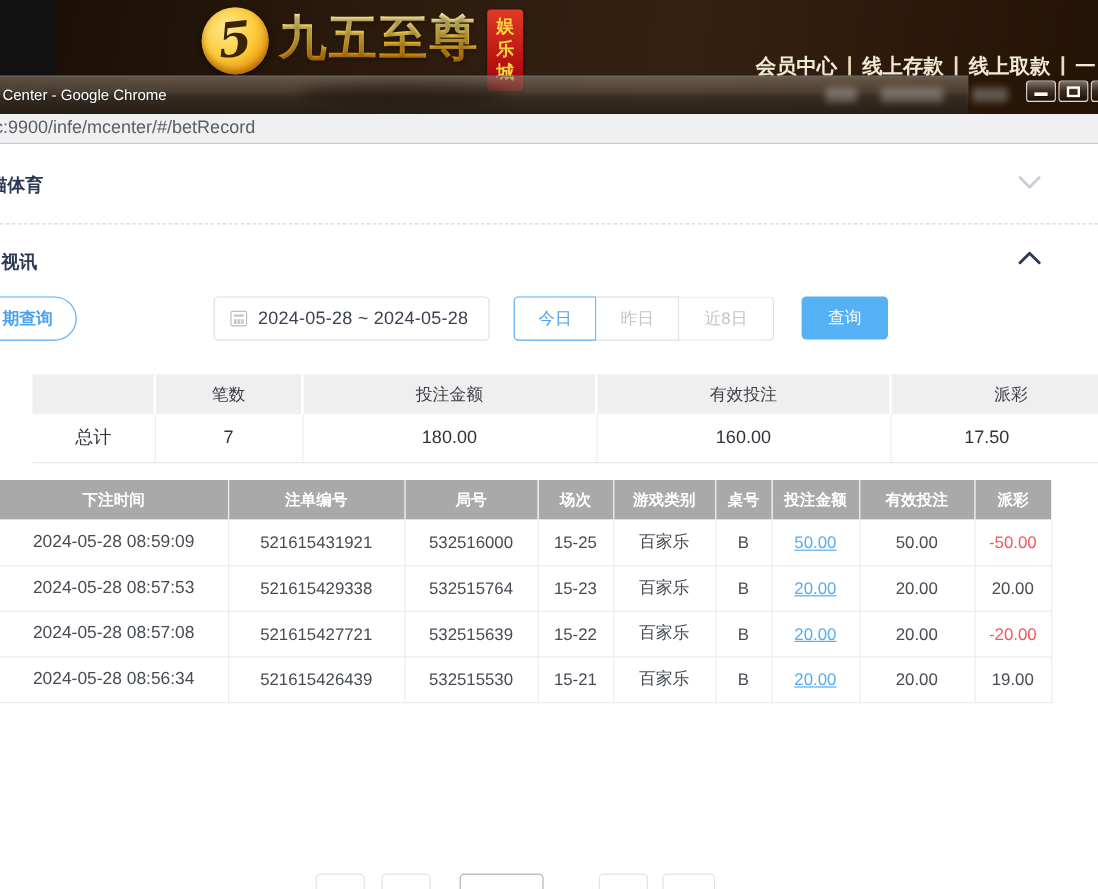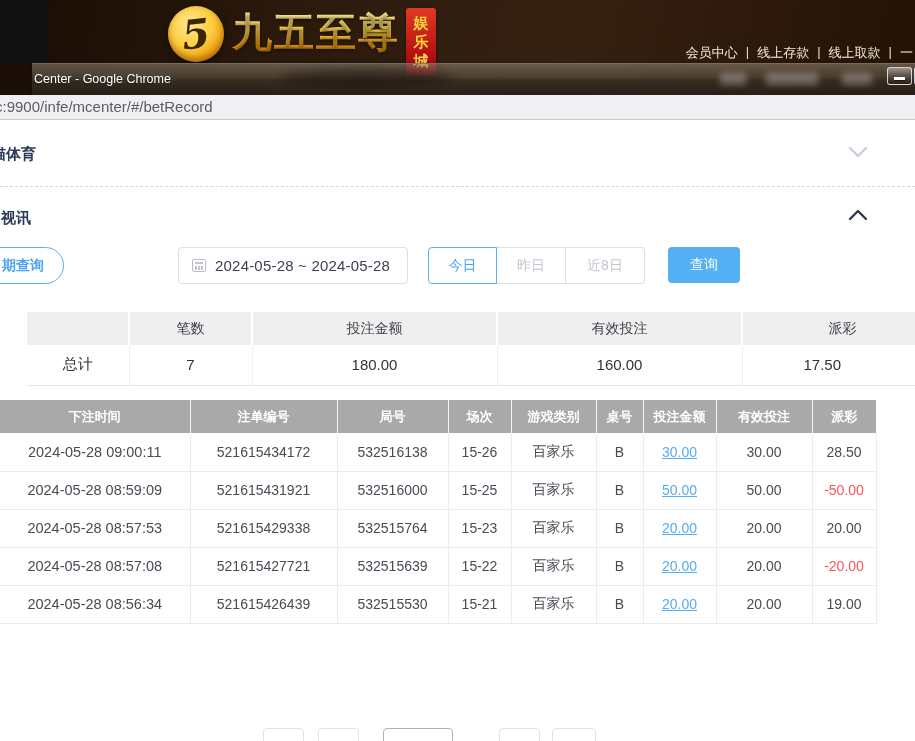--- a/index.html
+++ b/index.html
@@ -18,28 +18,28 @@
     display:flex; align-items:center; justify-content:center; }
   .coin span { font-family:"DejaVu Serif",serif; font-style:italic; font-weight:bold; font-size:40px; color:#3c2403; transform:rotate(-6deg); line-height:1; }
   .brand { margin:4px 0 0 8px; font-size:40px; font-weight:bold; letter-spacing:2px; line-height:1.1;
     background:linear-gradient(180deg,#ffefa0 5%,#fdd34a 45%,#e89b10 78%,#c97a06 100%);
     -webkit-background-clip:text; background-clip:text; color:transparent;
     text-shadow:0 2px 3px rgba(0,0,0,.35); font-family:"DejaVu Sans",sans-serif; }
   .banner { margin:2px 0 0 6px; width:30px; padding:5px 0 6px; border-radius:3px;
     background:linear-gradient(180deg,#e03a24 0%,#b50f12 70%,#8f0a0c 100%);
     box-shadow:0 1px 3px rgba(0,0,0,.5); display:flex; flex-direction:column; align-items:center; }
   .banner span { color:#ffd83e; font-size:15px; font-weight:bold; line-height:19px; }
-  .top-nav { position:absolute; top:44px; right:2px; display:flex; align-items:flex-start; font-size:13px; color:#f3ead6; white-space:nowrap; }
+  .top-nav { position:absolute; top:44px; right:2px; display:flex; align-items:flex-start; font-size:17px; color:#f3ead6; white-space:nowrap;font-weight:bold; }
   .top-nav .sep { margin:0 8px; color:#e8ddc2; }
   .top-nav .lnk { cursor:pointer; }
 
   
-  .titlebar { position:absolute; top:63px; left:0; width:883px; height:32px;
+  .titlebar { position:absolute; top:63px; left:0; width:807px; height:32px;
     background:linear-gradient(180deg,rgba(150,138,120,.55) 0%,rgba(95,84,70,.62) 40%,rgba(58,48,38,.78) 55%,rgba(40,32,24,.85) 100%);
-    border-top:1px solid rgba(255,255,255,.35); box-shadow:0 1px 3px rgba(0,0,0,.45);margin-left:32px; }
+    border-top:1px solid rgba(255,255,255,.35); box-shadow:0 1px 3px rgba(0,0,0,.45); }
   .titlebar-title { position:absolute; left:2px; top:8px; font-size:12.5px; color:#fff; text-shadow:0 1px 3px #000, 0 0 6px rgba(255,255,255,.35); }
   .blur-swirl { position:absolute; left:250px; top:5px; width:170px; height:18px; background:rgba(10,5,0,.38); border-radius:50%; filter:blur(5px); }
   .redact { position:absolute; top:9px; height:12px; background:rgba(255,255,255,.28); border-radius:2px; filter:blur(3px); }
   .redact.r1 { left:688px; width:26px; }
   .redact.r2 { left:734px; width:52px; }
   .redact.r3 { left:810px; width:30px; }
   .winbtn { position:absolute; top:3px; height:18px; border:1px solid rgba(255,255,255,.75); border-radius:3px;
     background:linear-gradient(180deg,rgba(255,255,255,.4),rgba(255,255,255,.12) 45%,rgba(0,0,0,.18)); cursor:pointer; }
   .winbtn.min { left:855px; width:25px; }
   .winbtn.max { left:882px; width:25px; }
@@ -235,31 +235,20 @@
               <th>场次</th>
               <th>游戏类别</th>
               <th>桌号</th>
               <th>投注金额</th>
               <th>有效投注</th>
               <th>派彩</th>
             </tr>
           </thead>
         <tbody>
             <tr>
-              <td>2024-05-28 09:00:11</td>
-              <td>521615434172</td>
-              <td>532516138</td>
-              <td>15-26</td>
-              <td>百家乐</td>
-              <td>B</td>
-              <td class="link"><span>30.00</span></td>
-              <td>30.00</td>
-              <td>28.50</td>
-            </tr>
-            <tr>
               <td>2024-05-28 08:59:09</td>
               <td>521615431921</td>
               <td>532516000</td>
               <td>15-25</td>
               <td>百家乐</td>
               <td>B</td>
               <td class="link"><span>50.00</span></td>
               <td>50.00</td>
               <td class="neg">-50.00</td>
             </tr>

